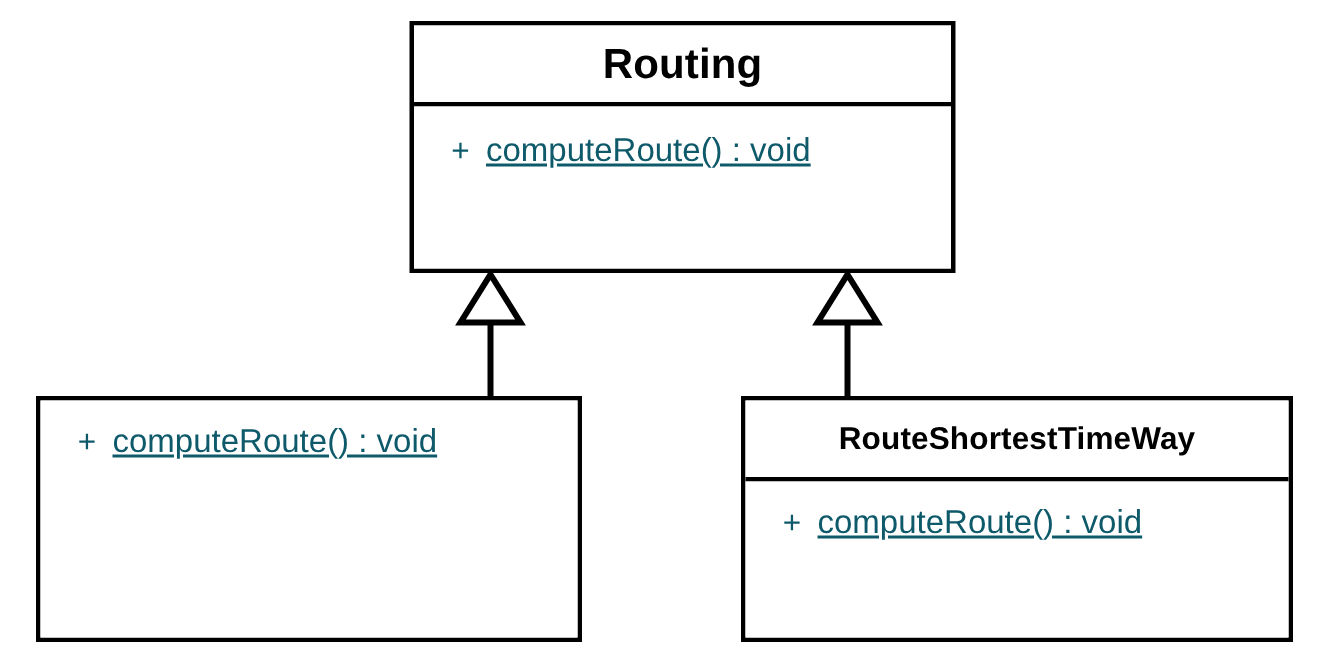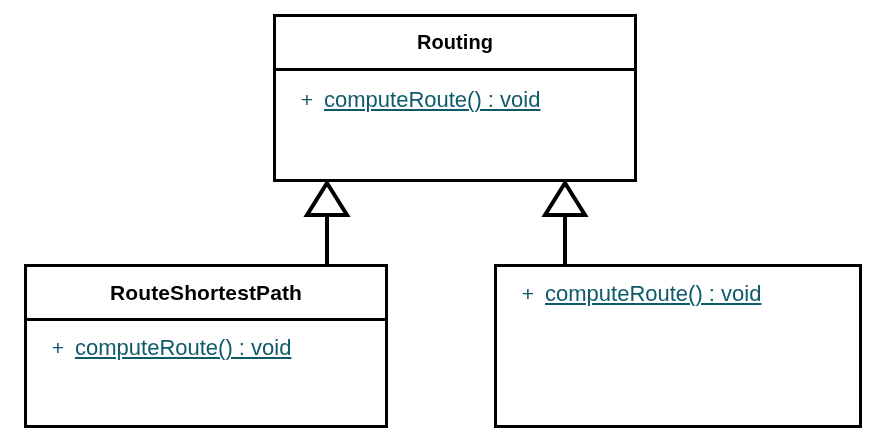--- a/index.html
+++ b/index.html
@@ -66,21 +66,21 @@
   }
 
   
   #class-routing {
     left: 273px;
     top: 14px;
     width: 364px;
     height: 168px;
   }
   #class-routing .uml-class-name-compartment { height: 54px; }
-  #class-routing .uml-class-name { font-size: 20px; }
+  #class-routing .uml-class-name { font-size: 28px; }
   #class-routing .uml-member-row {
     font-size: 22px;
     padding-left: 14px;
     margin-top: 6px;
   }
   #class-routing .uml-visibility { width: 34px; font-size: 21px; }
 
   
   #class-route-shortest-path {
     left: 24px;
@@ -139,32 +139,32 @@
     </div>
     <div class="uml-members-compartment">
       <div class="uml-member-row">
         <span class="uml-visibility">+</span>
         <span class="uml-member-signature">computeRoute() : void</span>
       </div>
     </div>
   </div>
 
   <div class="uml-class" id="class-route-shortest-path">
-    <div class="uml-class-name-compartment">
-      <span class="uml-class-name">RouteShortestPath</span>
-    </div>
     <div class="uml-members-compartment">
       <div class="uml-member-row">
         <span class="uml-visibility">+</span>
         <span class="uml-member-signature">computeRoute() : void</span>
       </div>
     </div>
   </div>
 
   <div class="uml-class" id="class-route-shortest-time-way">
+    <div class="uml-class-name-compartment">
+      <span class="uml-class-name">RouteShortestTimeWay</span>
+    </div>
     <div class="uml-members-compartment">
       <div class="uml-member-row">
         <span class="uml-visibility">+</span>
         <span class="uml-member-signature">computeRoute() : void</span>
       </div>
     </div>
   </div>
 
 </div>
 

